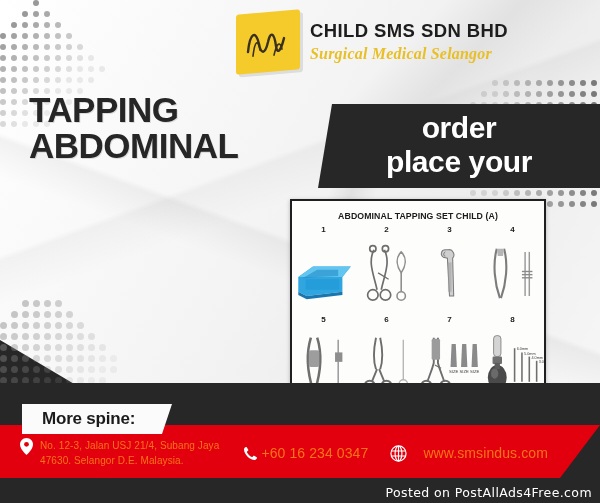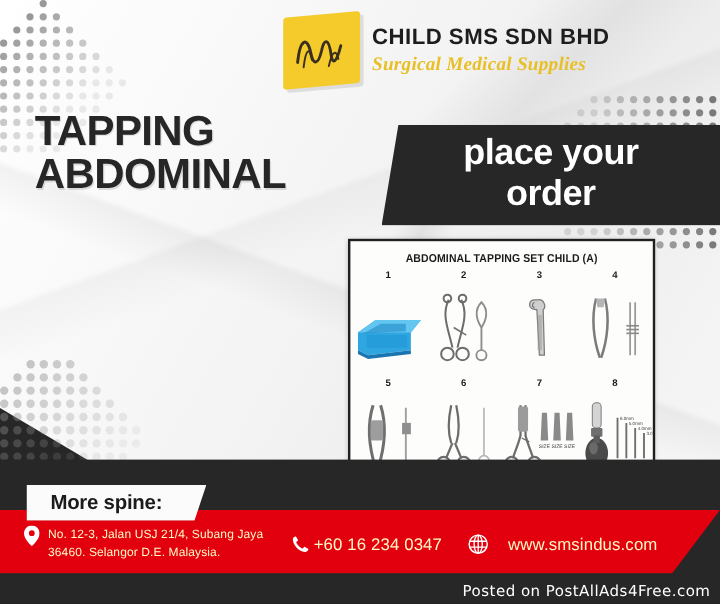--- a/index.html
+++ b/index.html
@@ -125,21 +125,21 @@
     background:#fbfbfb;
     clip-path:polygon(0 0, 150px 0, 140px 30px, 0 30px);
     display:flex;align-items:center;
     box-shadow:1px 1px 2px rgba(0,0,0,.25);
   }
   .more-info span{
     margin-left:20px;font-size:17px;font-weight:bold;color:#1b1b1b;letter-spacing:-0.2px;
   }
   .contact-row{
     position:absolute;left:0;top:433px;width:600px;height:40px;
-    display:flex;align-items:center;color:#fef9c3;
+    display:flex;align-items:center;color:#f97316;
   }
   .addr{display:flex;align-items:flex-start;margin-left:20px;}
   .addr .txt{font-size:10px;line-height:1.45;margin-left:7px;margin-top:1px;letter-spacing:.1px;}
   .phone{display:flex;align-items:center;margin-left:24px;font-size:14px;letter-spacing:.1px;}
   .phone .txt{margin-left:3px;}
   .web{display:flex;align-items:center;margin-left:22px;font-size:14px;}
   .web .txt{margin-left:16px;letter-spacing:.1px;}
   .footer-note{
     position:absolute;right:8px;bottom:3px;
     font-size:12.5px;color:#ffffff;letter-spacing:.4px;
@@ -480,34 +480,34 @@
       <span class="squiggle">
         <svg width="46" height="40" viewBox="0 0 46 40">
           <path d="M4 30 C6 10, 12 8, 15 22 C17 32, 21 33, 24 20 C26 10, 30 9, 32 24 C33 31, 36 32, 40 16" fill="none" stroke="#3a3020" stroke-width="2.4" stroke-linecap="round"></path>
           <path d="M9 34 C11 18, 14 17, 16 28" fill="none" stroke="#3a3020" stroke-width="1.6" stroke-linecap="round"></path>
           <path d="M30 33 C33 20, 36 19, 38 27" fill="none" stroke="#3a3020" stroke-width="1.6" stroke-linecap="round"></path>
         </svg>
       </span>
     </div>
     <div class="brand-block">
       <div class="brand-name">CHILD SMS SDN BHD</div>
-      <div class="brand-tag">Surgical Medical Supplies</div>
+      <div class="brand-tag">Surgical Medical Selangor</div>
     </div>
   </div>
 
   <div class="headline">
     <div>TAPPING</div>
     <div>ABDOMINAL</div>
   </div>
 
 
   <div class="order-banner">
     <div class="txt">
+      <div>order</div>
       <div>place your</div>
-      <div>order</div>
     </div>
   </div>
 
   <div class="product-card">
     <div class="product-title">ABDOMINAL TAPPING SET CHILD (A)</div>
     <div class="grid">
 
       <div class="cell">
         <div class="num">1</div>
         <div class="art">
@@ -691,21 +691,21 @@
   <div class="contact-row">
     <div class="addr">
       <span>
         <svg width="13" height="17" viewBox="0 0 13 17">
           <path d="M6.5 0 C2.9 0 0 2.9 0 6.5 C0 11.4 6.5 17 6.5 17 C6.5 17 13 11.4 13 6.5 C13 2.9 10.1 0 6.5 0 Z" fill="#ffffff"></path>
           <circle cx="6.5" cy="6.3" r="2.4" fill="#e2000f"></circle>
         </svg>
       </span>
       <span class="txt">
         <span>No. 12-3, Jalan USJ 21/4, Subang Jaya</span><br>
-        <span>36460. Selangor D.E. Malaysia.</span>
+        <span>47630. Selangor D.E. Malaysia.</span>
       </span>
     </div>
 
     <div class="phone">
       <span>
         <svg width="15" height="15" viewBox="0 0 16 16">
           <path d="M3.2 1.1 C2.2 1.4 1.2 2.4 1.1 3.4 C0.9 5.6 2.4 9 4.7 11.3 C7 13.6 10.4 15.1 12.6 14.9 C13.6 14.8 14.6 13.8 14.9 12.8 C15 12.4 14.9 12.2 14.6 12 L11.9 10.4 C11.6 10.2 11.3 10.3 11.1 10.5 L10.1 11.6 C9.9 11.8 9.7 11.9 9.4 11.8 C8.3 11.3 7.1 10.4 6.3 9.6 C5.5 8.8 4.7 7.7 4.2 6.6 C4.1 6.3 4.2 6.1 4.4 5.9 L5.5 4.9 C5.7 4.7 5.8 4.4 5.6 4.1 L4 1.4 C3.8 1.1 3.5 1 3.2 1.1 Z" fill="#ffffff"></path>
         </svg>
       </span>
       <span class="txt">+60 16 234 0347</span>

